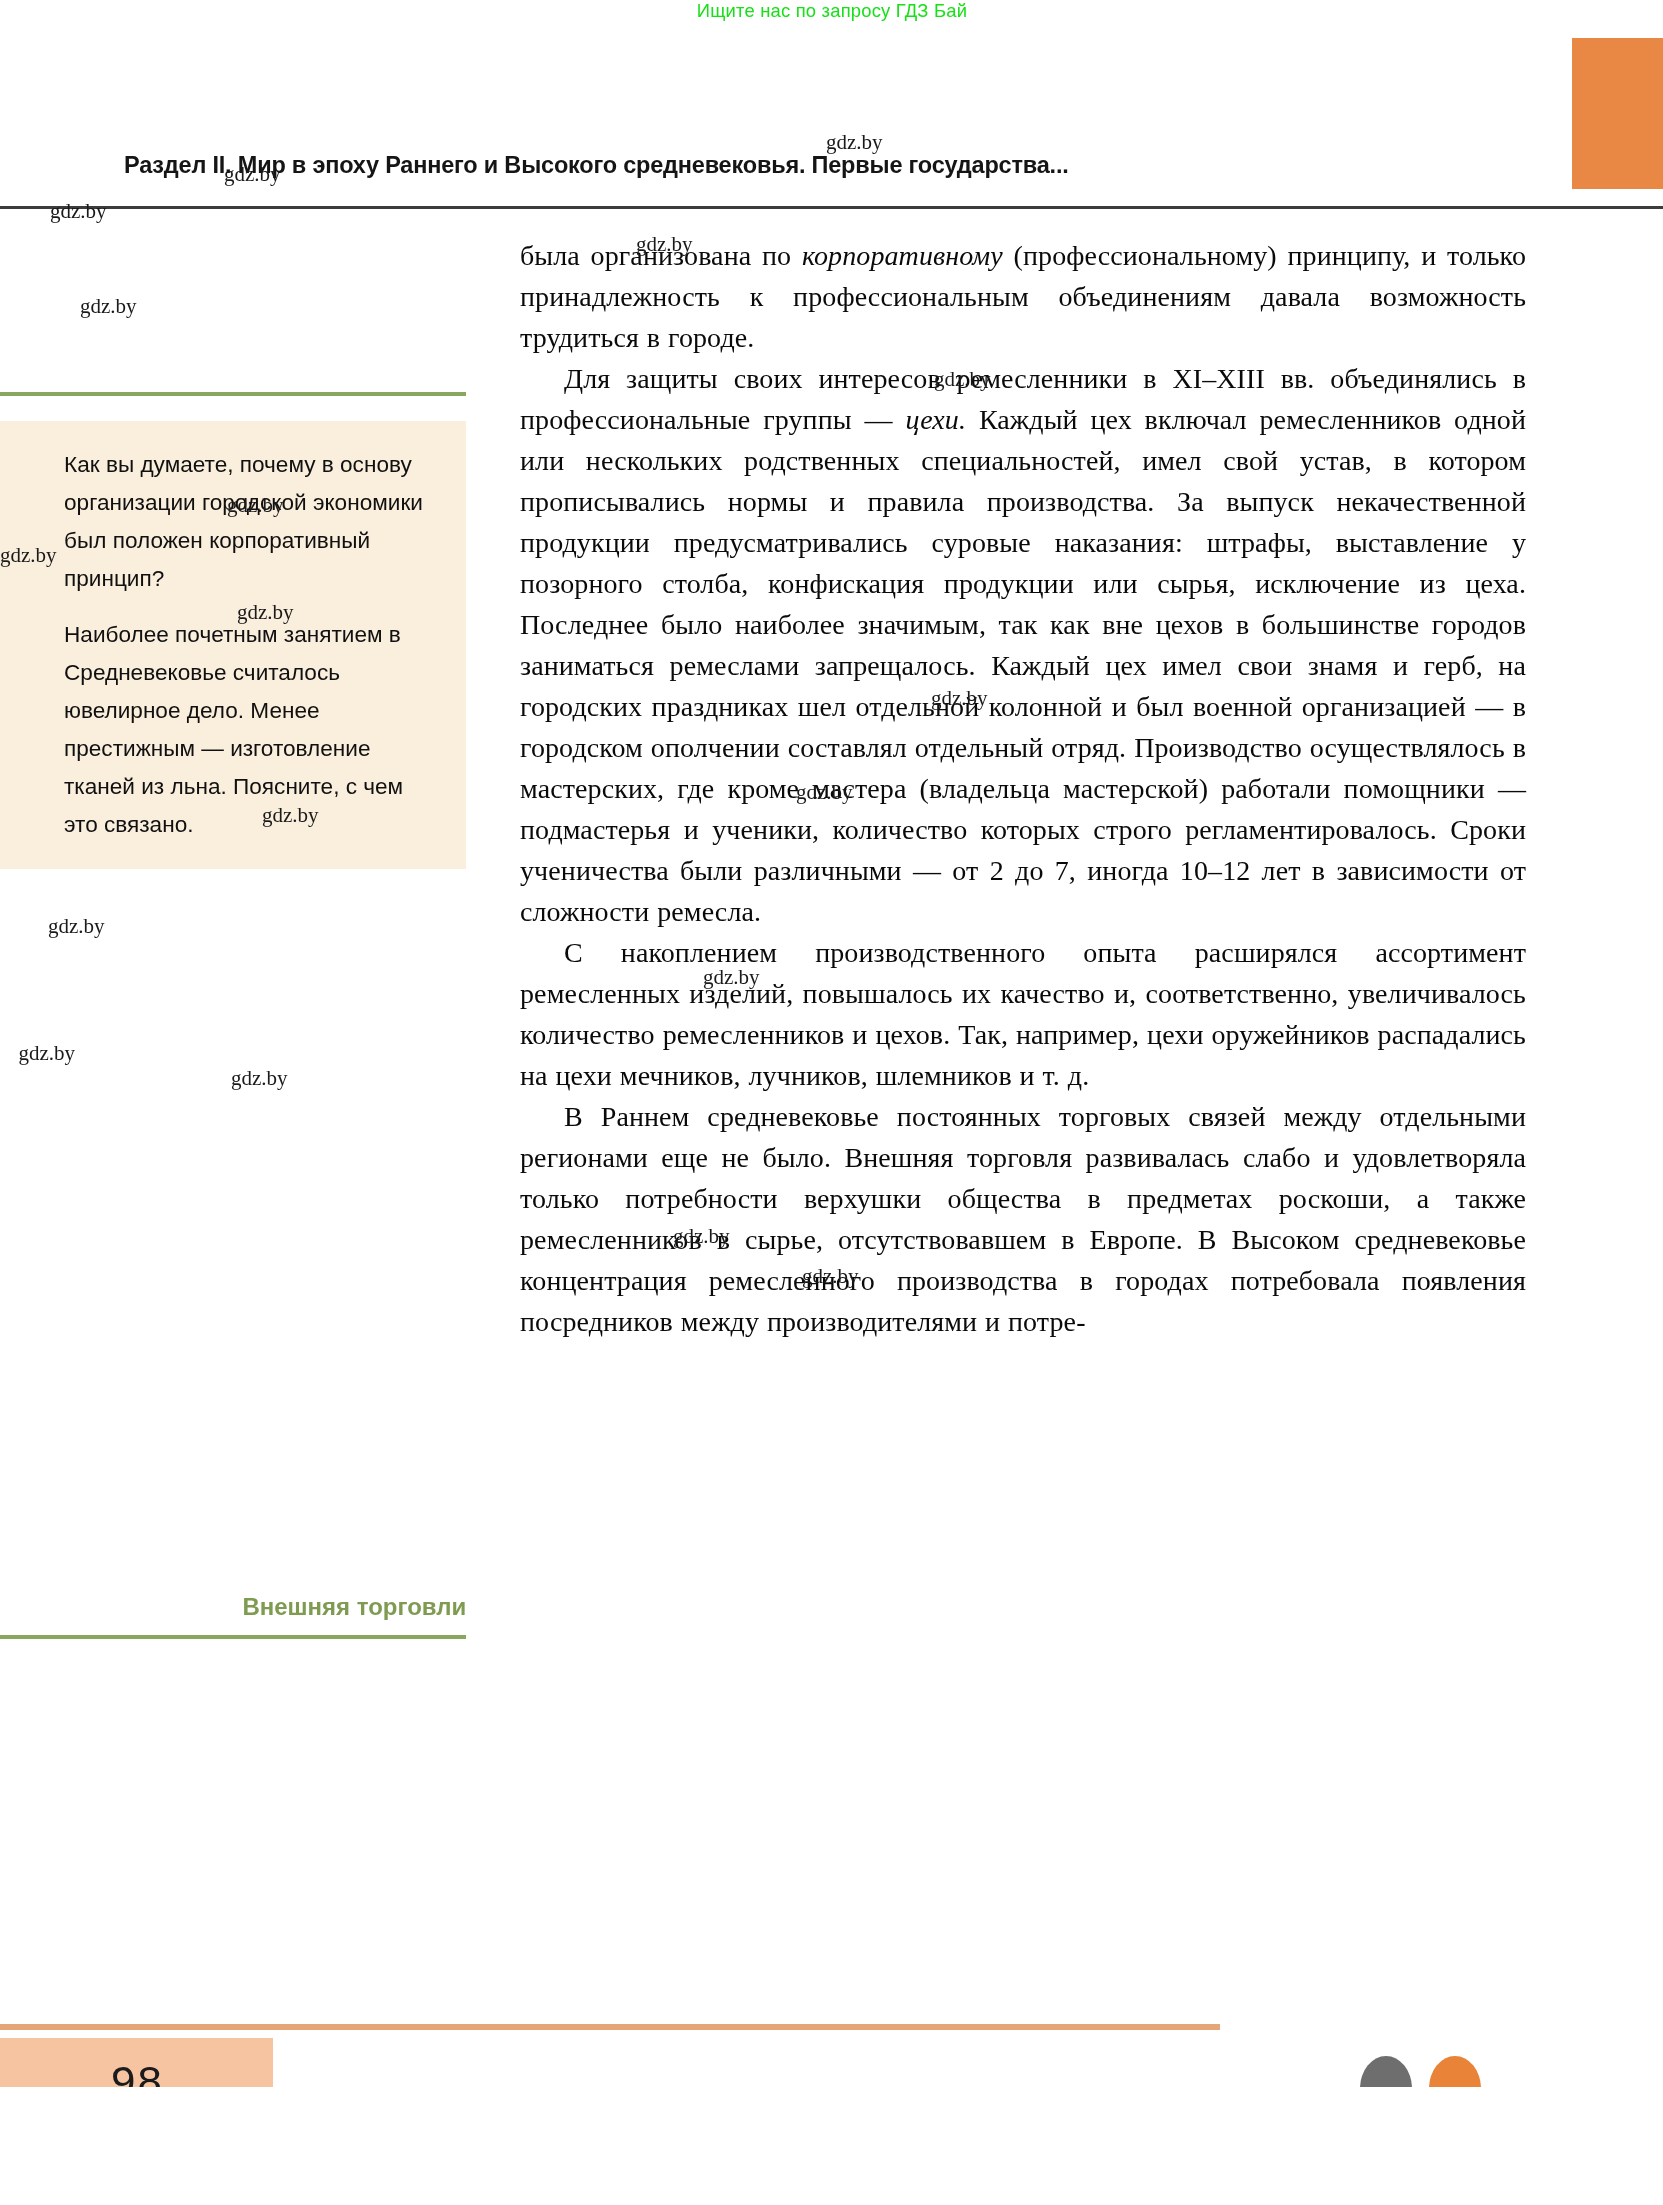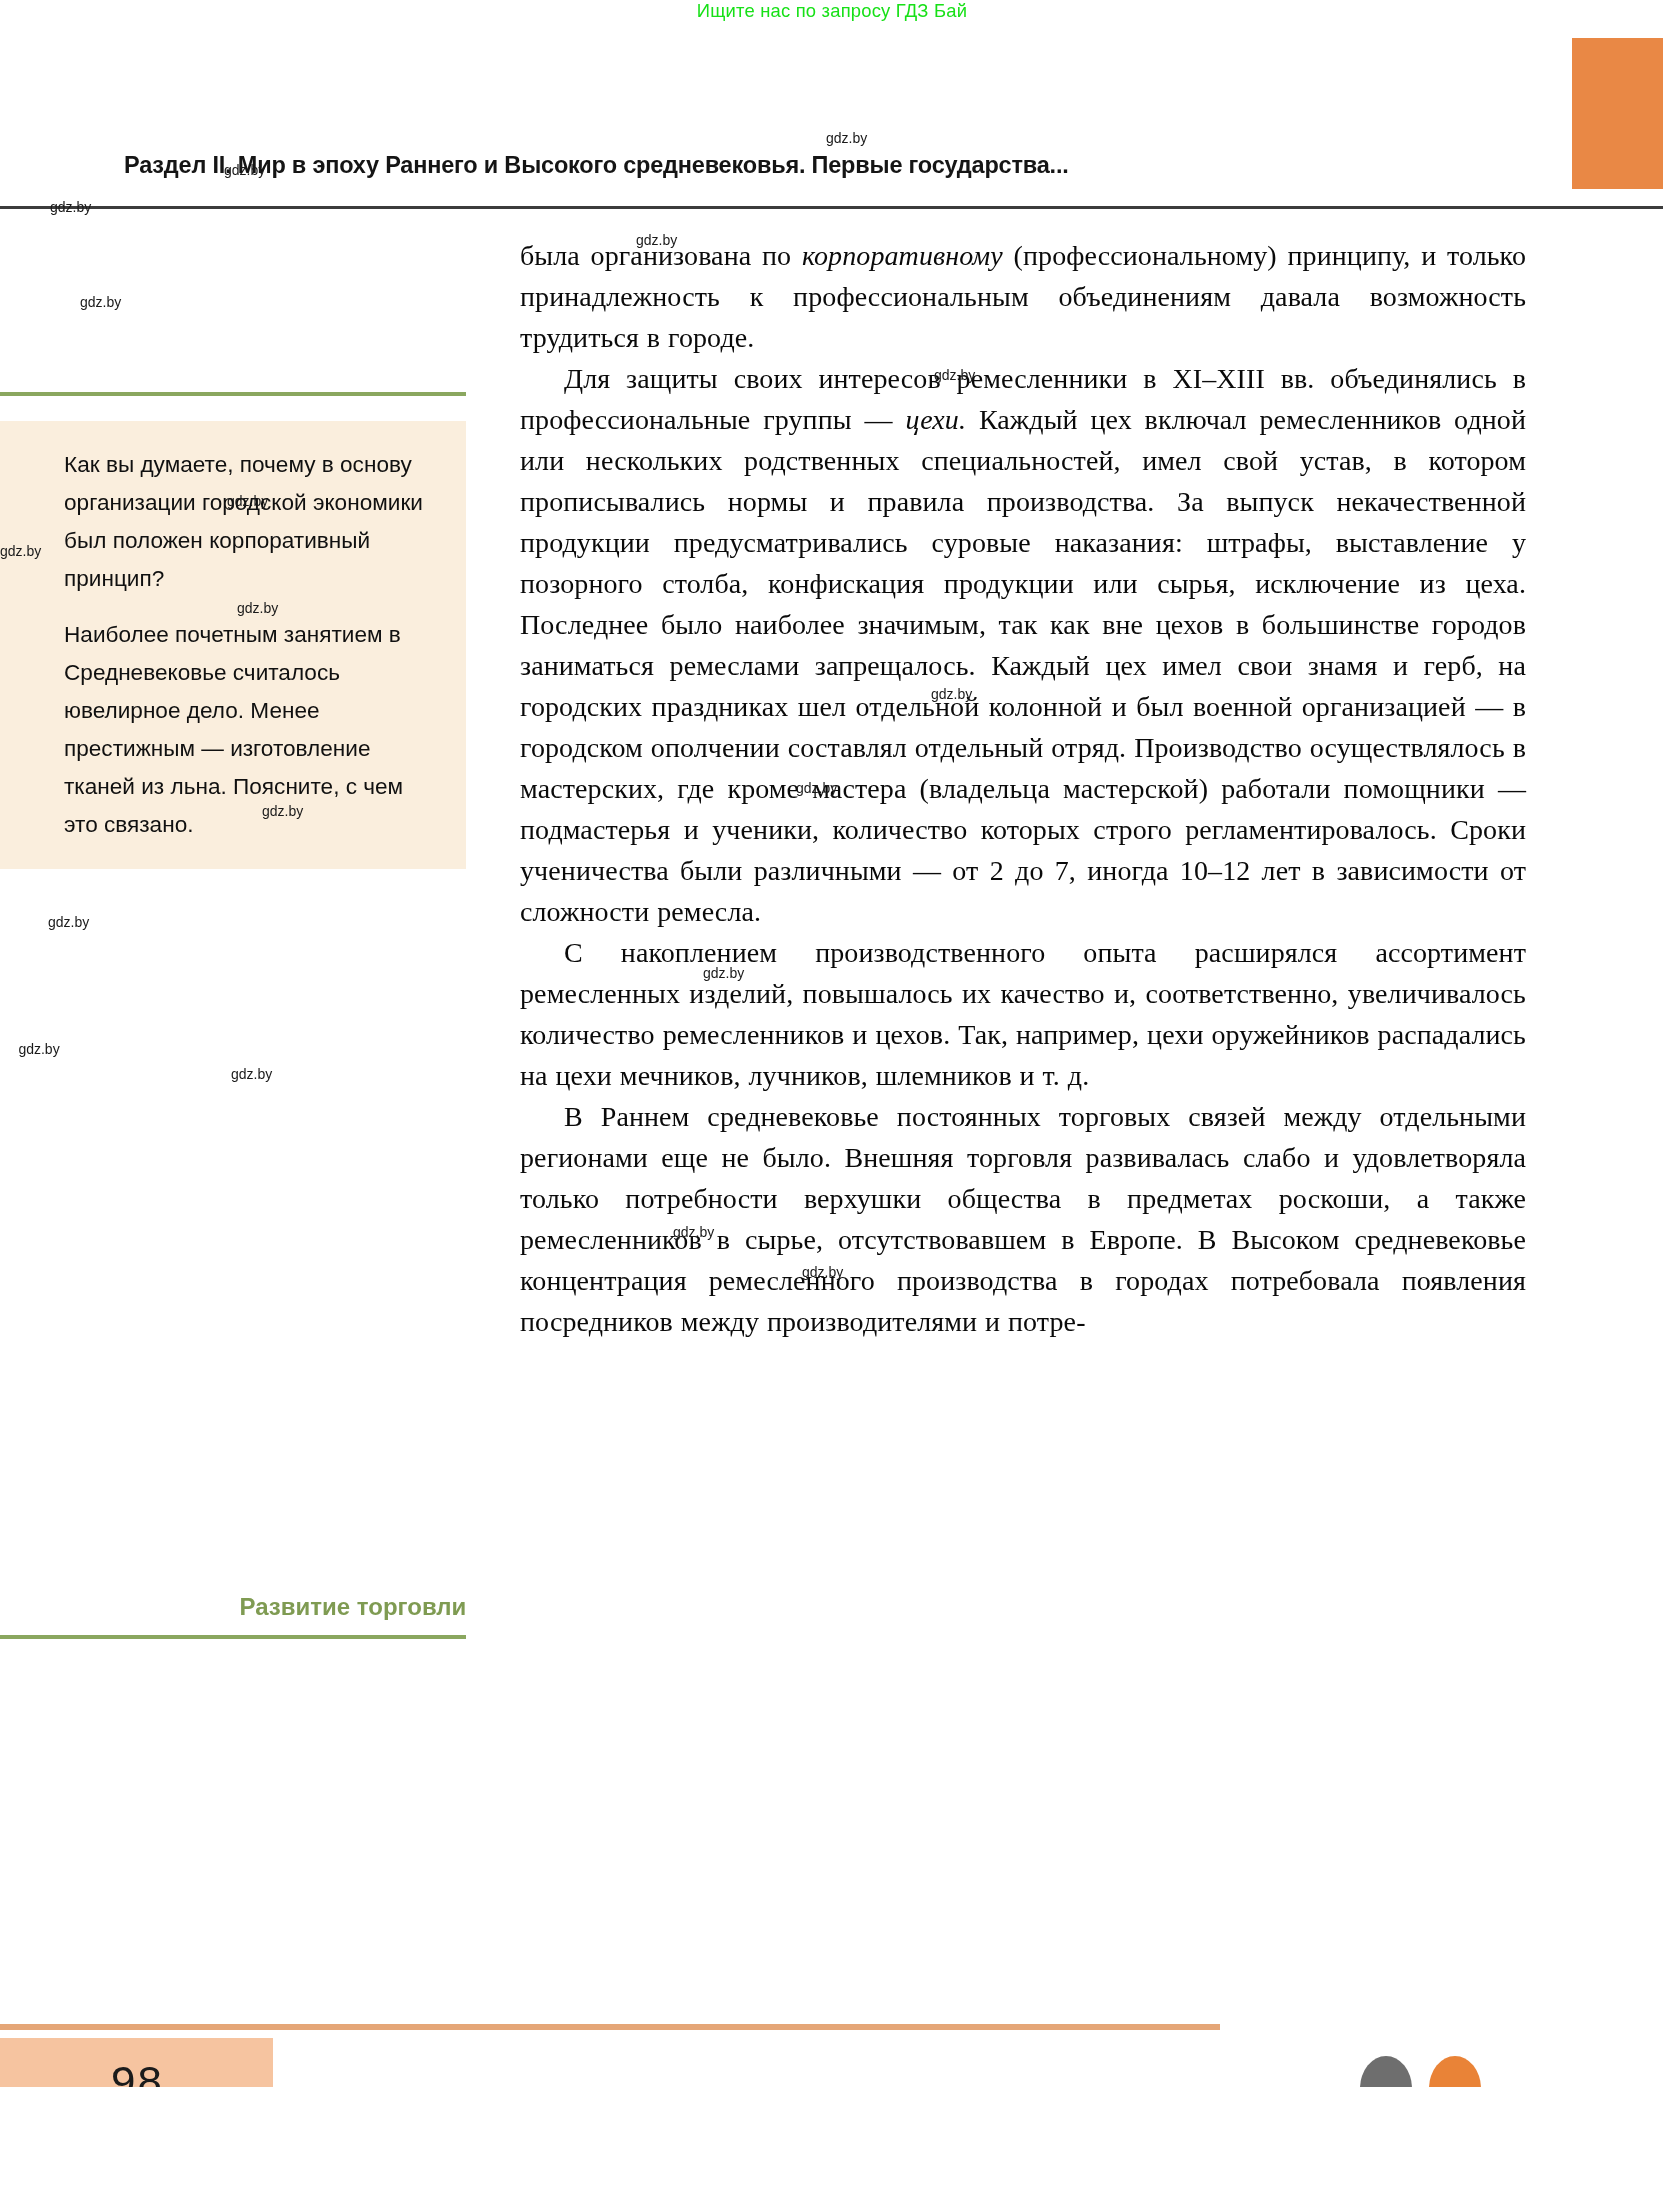--- a/index.html
+++ b/index.html
@@ -182,22 +182,22 @@
     width: 1664px;
     text-align: center;
     font-family: "Liberation Sans", sans-serif;
     font-size: 19px;
     color: #2b3df0;
   }
 
   
   .wm {
     position: absolute;
-    font-family: Liberation Sans, sans-serif;
-    font-size: 14px;
+    font-family: Liberation Serif, serif;
+    font-size: 21px;
     color: #1a1a1a;
     white-space: nowrap;
     pointer-events: none;
   }
 </style>
 </head>
 <body>
 
 <div id="page">
 
@@ -209,21 +209,21 @@
   <div class="head-rule"></div>
 
   <div class="sidebar">
 
     <div class="side-rule" style="top:166px;"></div>
 
     <div class="side-box" style="top:365px;">Наиболее почетным занятием в Средневековье считалось ювелирное дело. Менее престижным — изготовление тканей из льна. Поясните, с чем это связано.</div>
 
     <div class="side-box" style="top:195px;">Как вы думаете, почему в основу организации городской экономики был положен корпоративный принцип?</div>
 
-    <div class="side-heading" style="top:1363px;">Развитие торговли</div>
+    <div class="side-heading" style="top:1363px;">Внешняя торговли</div>
     <div class="side-rule" style="top:1409px;"></div>
 
   </div>
 
   <div class="maincol">
     <p class="para" id="p1"><span>была организована по </span><span class="ital">корпоративному</span><span> (профессиональному) принципу, и только принадлежность к профессиональным объединениям давала возможность трудиться в городе.</span></p>
     <p class="para indent" id="p2"><span>Для защиты своих интересов ремесленники в XI–XIII вв. объединялись в профессиональные группы — </span><span class="ital">цехи.</span><span> Каждый цех включал ремесленников одной или нескольких родственных специальностей, имел свой устав, в котором прописывались нормы и правила производства. За выпуск некачественной продукции предусматривались суровые наказания: штрафы, выставление у позорного столба, конфискация продукции или сырья, исключение из цеха. Последнее было наиболее значимым, так как вне цехов в большинстве городов заниматься ремеслами запрещалось. Каждый цех имел свои знамя и герб, на городских праздниках шел отдельной колонной и был военной организацией — в городском ополчении составлял отдельный отряд. Производство осуществлялось в мастерских, где кроме мастера (владельца мастерской) работали помощники — подмастерья и ученики, количество которых строго регламентировалось. Сроки ученичества были различными — от 2 до 7, иногда 10–12 лет в зависимости от сложности ремесла.</span></p>
     <p class="para indent" id="p3"><span>С накоплением производственного опыта расширялся ассортимент ремесленных изделий, повышалось их качество и, соответственно, увеличивалось количество ремесленников и цехов. Так, например, цехи оружейников распадались на цехи мечников, лучников, шлемников и т. д.</span></p>
     <p class="para indent" id="p4"><span>В Раннем средневековье постоянных торговых связей между отдельными регионами еще не было. Внешняя торговля развивалась слабо и удовлетворяла только потребности верхушки общества в предметах роскоши, а также ремесленников в сырье, отсутствовавшем в Европе. В Высоком средневековье концентрация ремесленного производства в городах потребовала появления посредников между производителями и потре-</span></p>
   </div>

